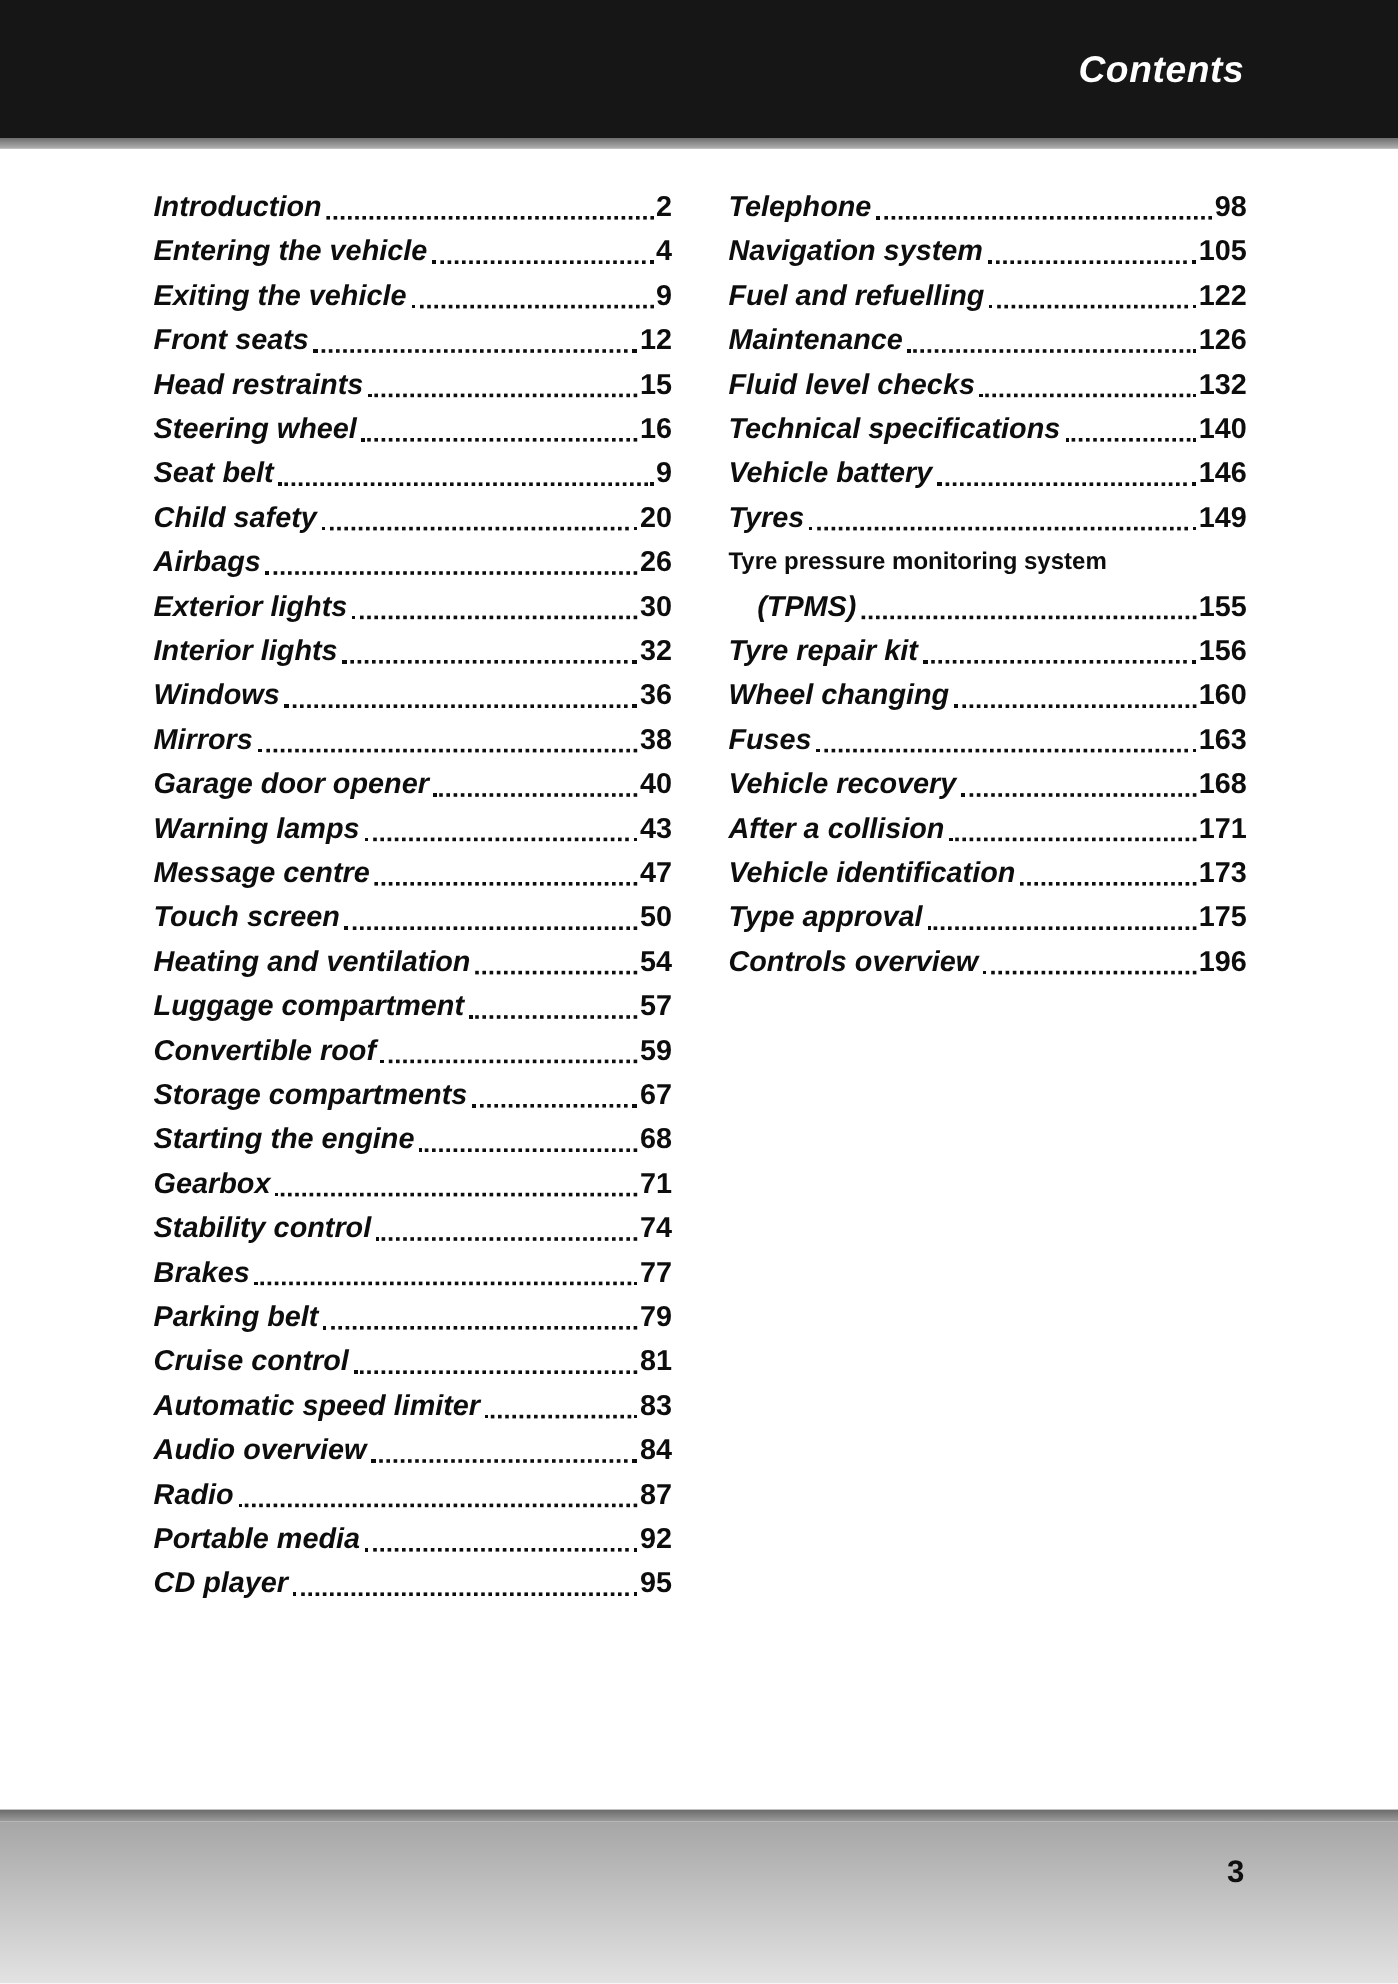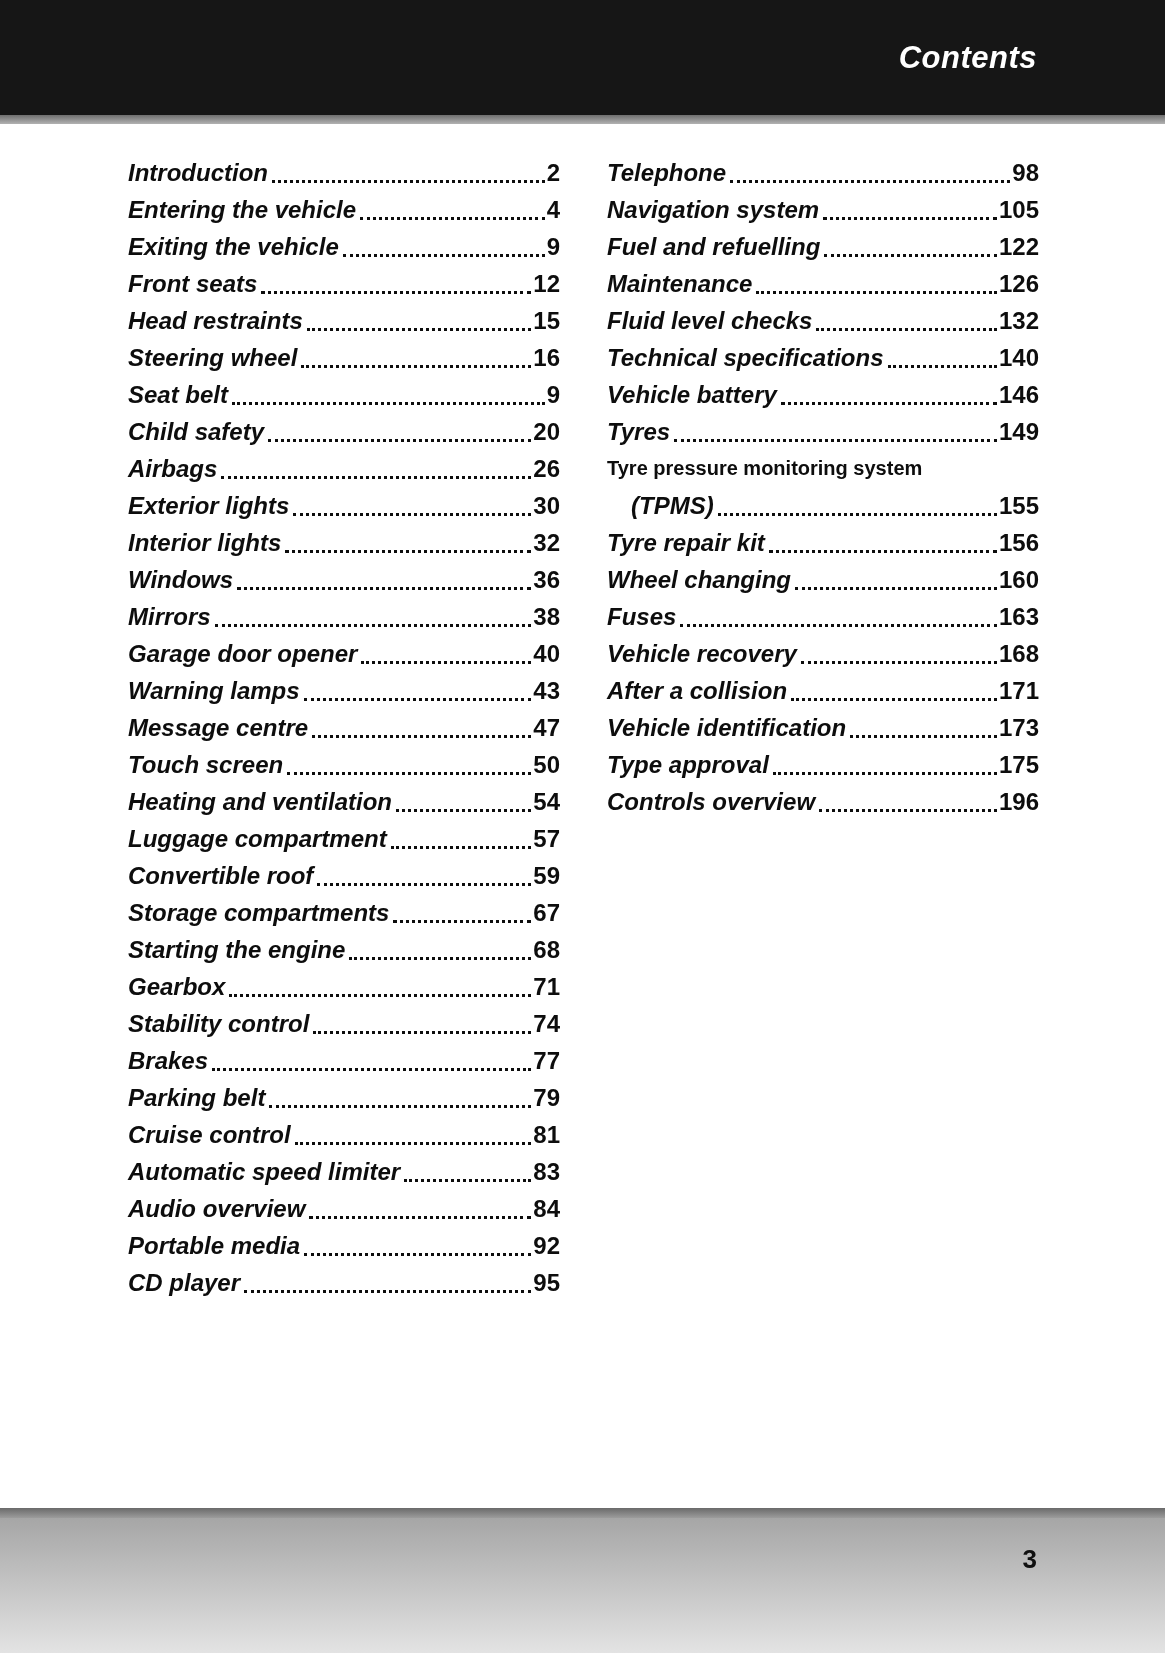--- a/index.html
+++ b/index.html
@@ -247,20 +247,25 @@
           <span class="toc-title">Automatic speed limiter</span>
           <span class="toc-dots"></span>
           <span class="toc-page">83</span>
         </div>
         <div class="toc-entry">
           <span class="toc-title">Audio overview</span>
           <span class="toc-dots"></span>
           <span class="toc-page">84</span>
         </div>
         <div class="toc-entry">
+          <span class="toc-title">Radio</span>
+          <span class="toc-dots"></span>
+          <span class="toc-page">87</span>
+        </div>
+        <div class="toc-entry">
           <span class="toc-title">Portable media</span>
           <span class="toc-dots"></span>
           <span class="toc-page">92</span>
         </div>
         <div class="toc-entry">
           <span class="toc-title">CD player</span>
           <span class="toc-dots"></span>
           <span class="toc-page">95</span>
         </div>
       </div>

